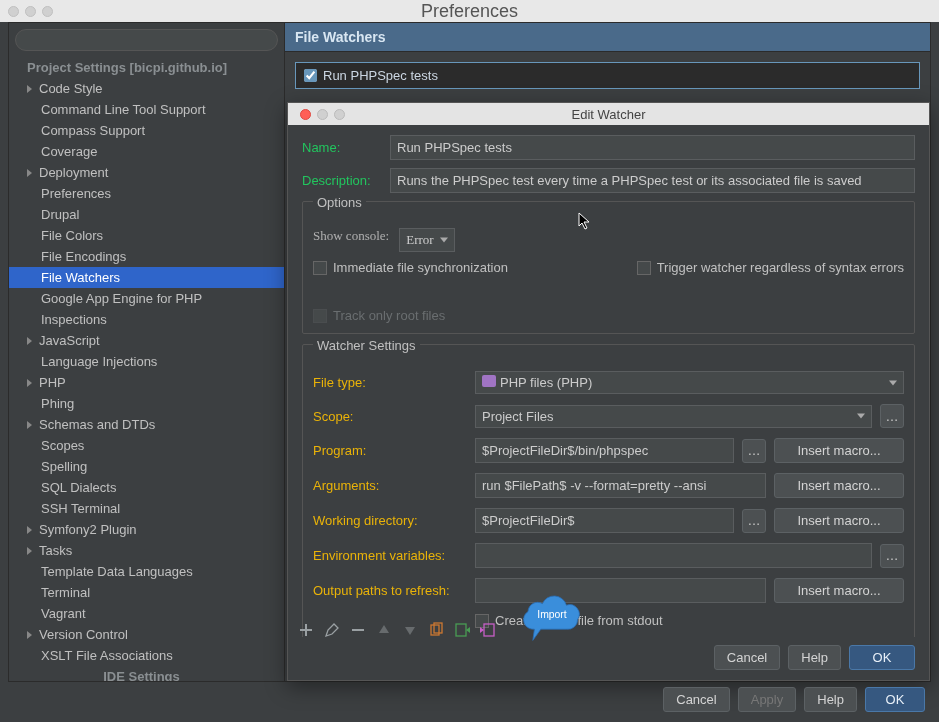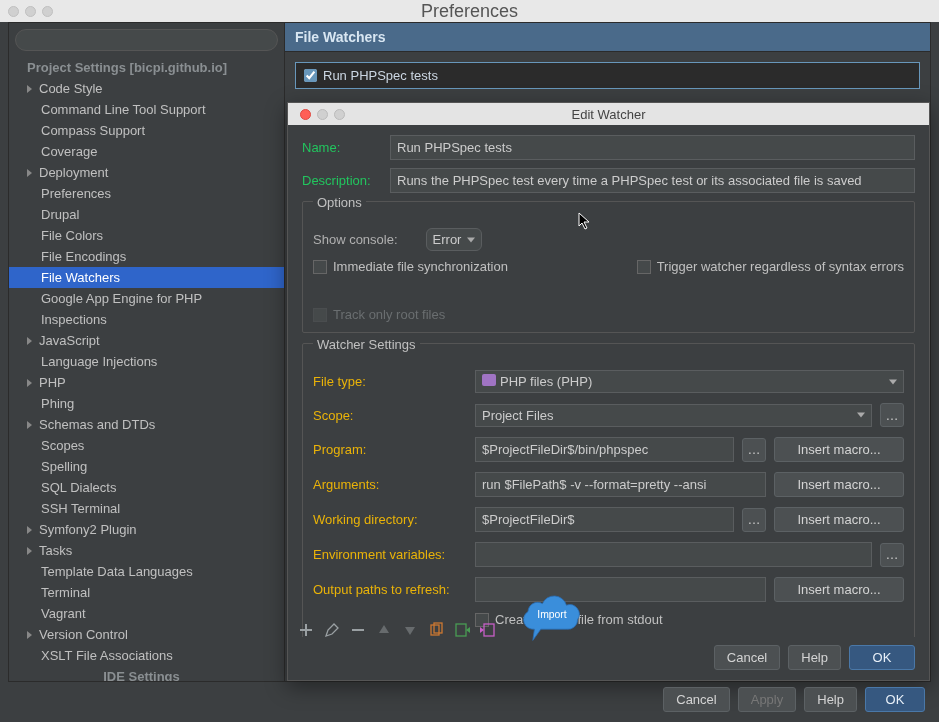--- a/index.html
+++ b/index.html
@@ -301,23 +301,23 @@
           <input class="field" value="Run PHPSpec tests" style="">
         </div>
         <div class="form-row">
           <label>Description:</label>
           <input class="field" value="Runs the PHPSpec test every time a PHPSpec test or its associated file is saved" style="">
         </div>
 
         <div class="groupbox">
           <div class="groupbox-title">Options</div>
           <div class="inline-row" style="justify-content:space-between;">
-            <div style="display:flex;align-items:center;gap:28px;">
+            <div style="display:flex;align-items:flex-start;gap:10px;font-family:Liberation Serif, serif;">
               <span>Show console:</span>
-              <div class="dropdown" style="min-width:52px;border-radius:6px;"><span>Error</span></div>
+              <div class="dropdown" style="min-width:52px;"><span>Error</span></div>
             </div>
           </div>
           <div class="inline-row" style="justify-content:space-between;">
             <div class="checkbox-row">
                 <span class="checkbox-box"></span>
                 <span>Immediate file synchronization</span>
               </div>
             <div class="checkbox-row">
                 <span class="checkbox-box"></span>
                 <span>Trigger watcher regardless of syntax errors</span>

